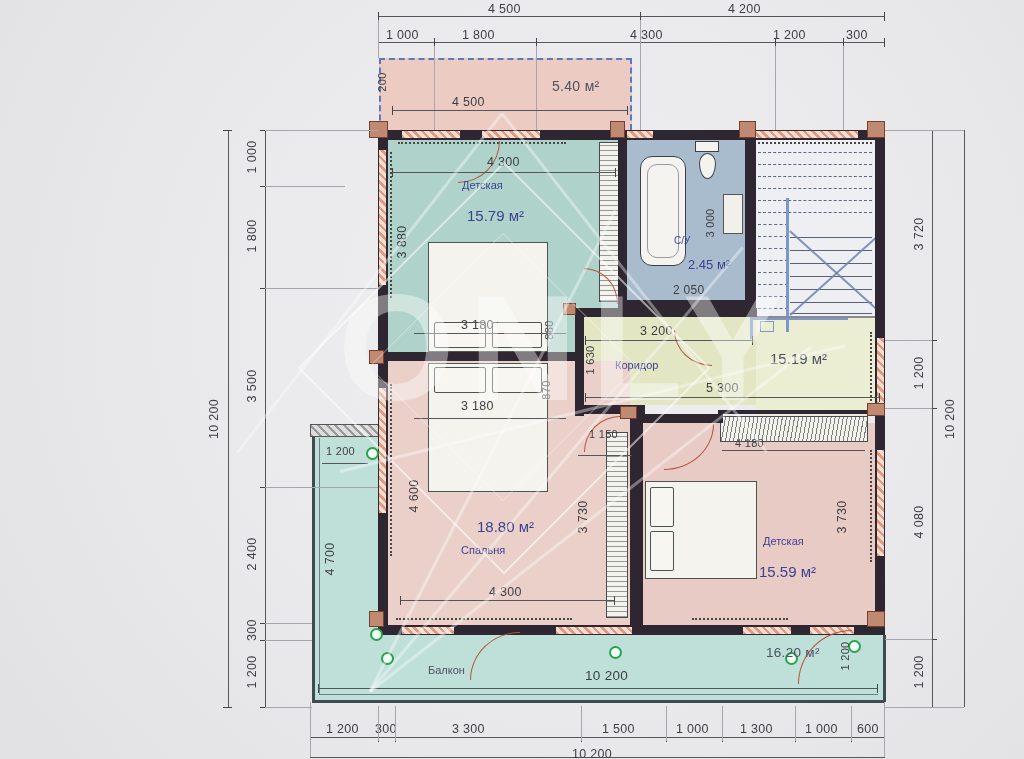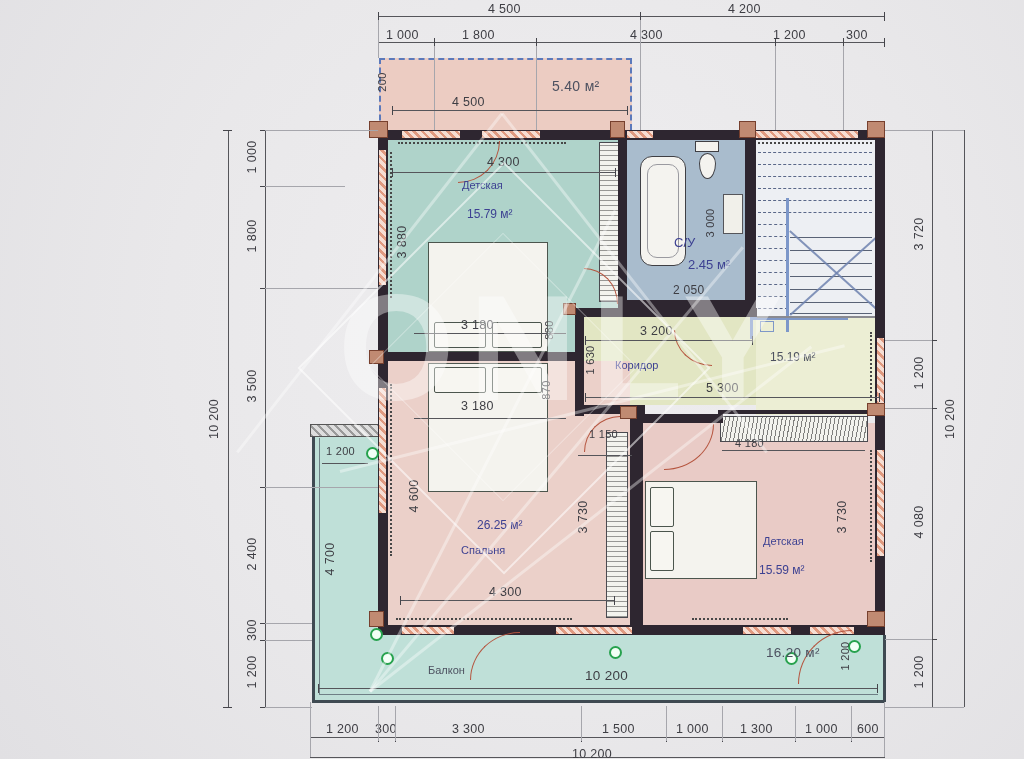--- a/index.html
+++ b/index.html
@@ -4,21 +4,21 @@
 <style>
   html,body{margin:0;padding:0;}
   .scene{position:relative;width:1024px;height:759px;overflow:hidden;
     background:radial-gradient(circle at 55% 42%, #efeef0 0%, #e9e8ea 55%, #e1e0e3 100%);
     font-family:"Liberation Sans", sans-serif;}
   .abs{position:absolute;}
   .lbl{position:absolute;font-size:12.5px;color:#3e3e44;white-space:nowrap;letter-spacing:.3px;}
   .lbl.sm{font-size:11px;}
   .lbl.v{transform:rotate(-90deg);transform-origin:center;text-align:center;}
   .rname{position:absolute;font-size:11px;color:#3d4192;white-space:nowrap;}
-  .rarea{position:absolute;font-size:12px;color:#3d4192;white-space:nowrap;}
+  .rarea{position:absolute;font-size:15px;color:#3d4192;white-space:nowrap;}
   .gray{color:#4d5160;}
   .wall{position:absolute;background:#2e2630;}
   .hl{position:absolute;height:1px;background:#55555a;}
   .vl{position:absolute;width:1px;background:#55555a;}
   .ex{position:absolute;background:#a6a6ac;}
   .tkv{position:absolute;width:1px;height:9px;background:#45454b;}
   .tkh{position:absolute;width:9px;height:1px;background:#45454b;}
   .hatch{position:absolute;background:repeating-linear-gradient(45deg,#e09a80 0 2.5px,#f6ddd2 2.5px 6px);}
   .pier{position:absolute;background:#c08a72;border:1px solid #77402e;box-sizing:border-box;}
   .wavyh{position:absolute;height:0;border-top:2px dotted #474747;}
@@ -289,21 +289,21 @@
   <div class="tkv" style="left:392px;top:168px;"></div>
   <div class="tkv" style="left:615px;top:168px;"></div>
   <div class="lbl" style="left:487px;top:155px;">4 300</div>
   <div class="rname" style="left:462px;top:179px;">Детская</div>
   <div class="rarea" style="left:467px;top:207px;">15.79 м²</div>
   <div class="lbl v" style="left:379px;top:235px;width:46px;">3 880</div>
   <div class="hl" style="left:414px;top:333px;width:152px;"></div>
   <div class="lbl" style="left:461px;top:318px;">3 180</div>
   <div class="lbl v sm" style="left:531px;top:324px;width:36px;">880</div>
 
-  <div class="rname" style="left:674px;top:235px;font-size:13px;">С/У</div>
+  <div class="rname" style="left:674px;top:235px;font-size:10px;">С/У</div>
   <div class="rarea" style="left:688px;top:257px;font-size:13px;">2.45 м²</div>
   <div class="lbl v sm" style="left:688px;top:217px;width:44px;">3 000</div>
   <div class="lbl" style="left:673px;top:283px;font-size:12px;">2 050</div>
 
   <div class="hl" style="left:585px;top:340px;width:168px;"></div>
   <div class="tkv" style="left:585px;top:336px;"></div>
   <div class="tkv" style="left:752px;top:336px;"></div>
   <div class="lbl" style="left:640px;top:324px;">3 200</div>
   <div class="lbl v sm" style="left:569px;top:354px;width:42px;">1 630</div>
   <div class="rname" style="left:615px;top:359px;">Коридор</div>
@@ -312,21 +312,21 @@
   <div class="tkv" style="left:879px;top:393px;"></div>
   <div class="lbl" style="left:706px;top:381px;">5 300</div>
   <div class="lbl v sm" style="left:528px;top:384px;width:36px;">870</div>
   <div class="rarea gray" style="left:770px;top:350px;">15.19 м²</div>
   <div class="lbl sm" style="left:589px;top:428px;">1 150</div>
   <div class="hl" style="left:578px;top:455px;width:54px;"></div>
 
   <div class="lbl" style="left:461px;top:399px;">3 180</div>
   <div class="hl" style="left:414px;top:418px;width:152px;"></div>
   <div class="lbl v" style="left:391px;top:489px;width:46px;">4 600</div>
-  <div class="rarea" style="left:477px;top:518px;">26.25 м²</div>
+  <div class="rarea" style="left:477px;top:518px;">18.80 м²</div>
   <div class="rname" style="left:461px;top:544px;">Спальня</div>
   <div class="lbl v" style="left:560px;top:510px;width:46px;">3 730</div>
   <div class="hl" style="left:400px;top:600px;width:215px;"></div>
   <div class="tkv" style="left:400px;top:596px;"></div>
   <div class="tkv" style="left:614px;top:596px;"></div>
   <div class="lbl" style="left:489px;top:585px;">4 300</div>
 
   <div class="lbl sm" style="left:735px;top:437px;">4 180</div>
   <div class="hl" style="left:722px;top:450px;width:143px;"></div>
   <div class="rname" style="left:763px;top:535px;">Детская</div>

